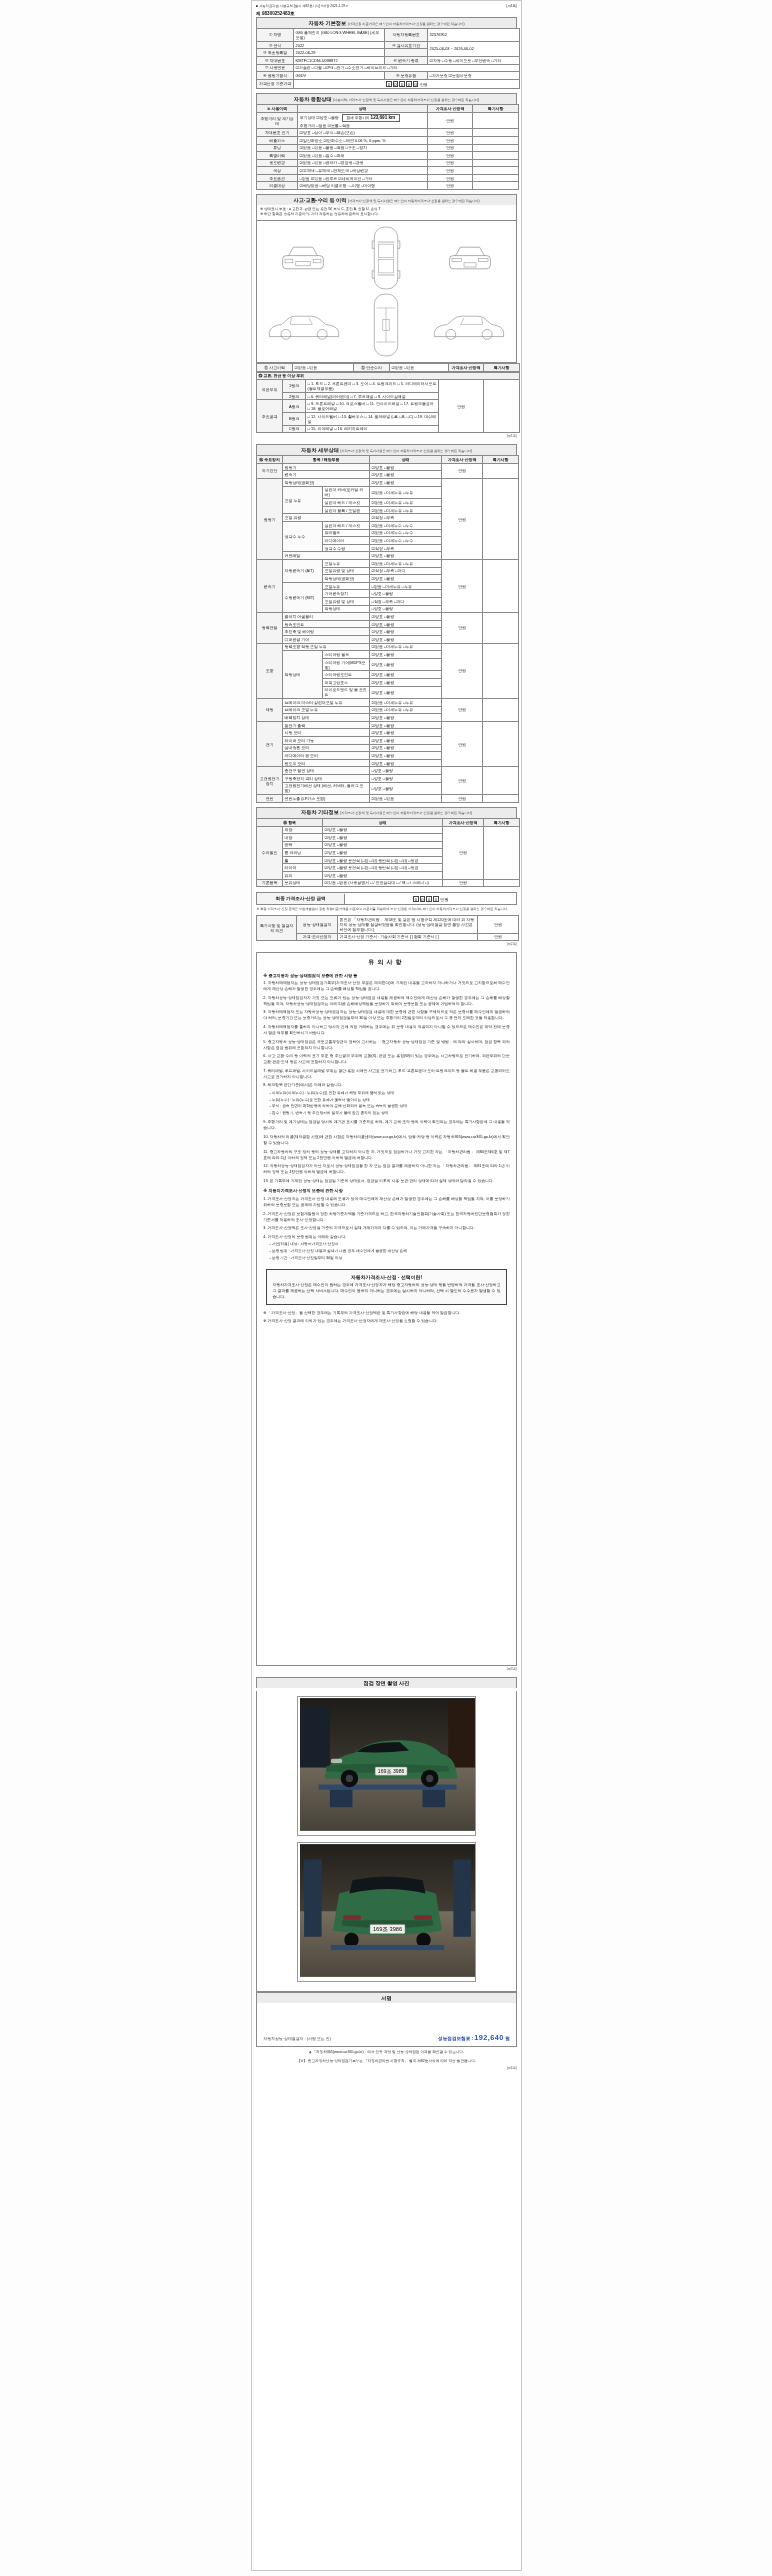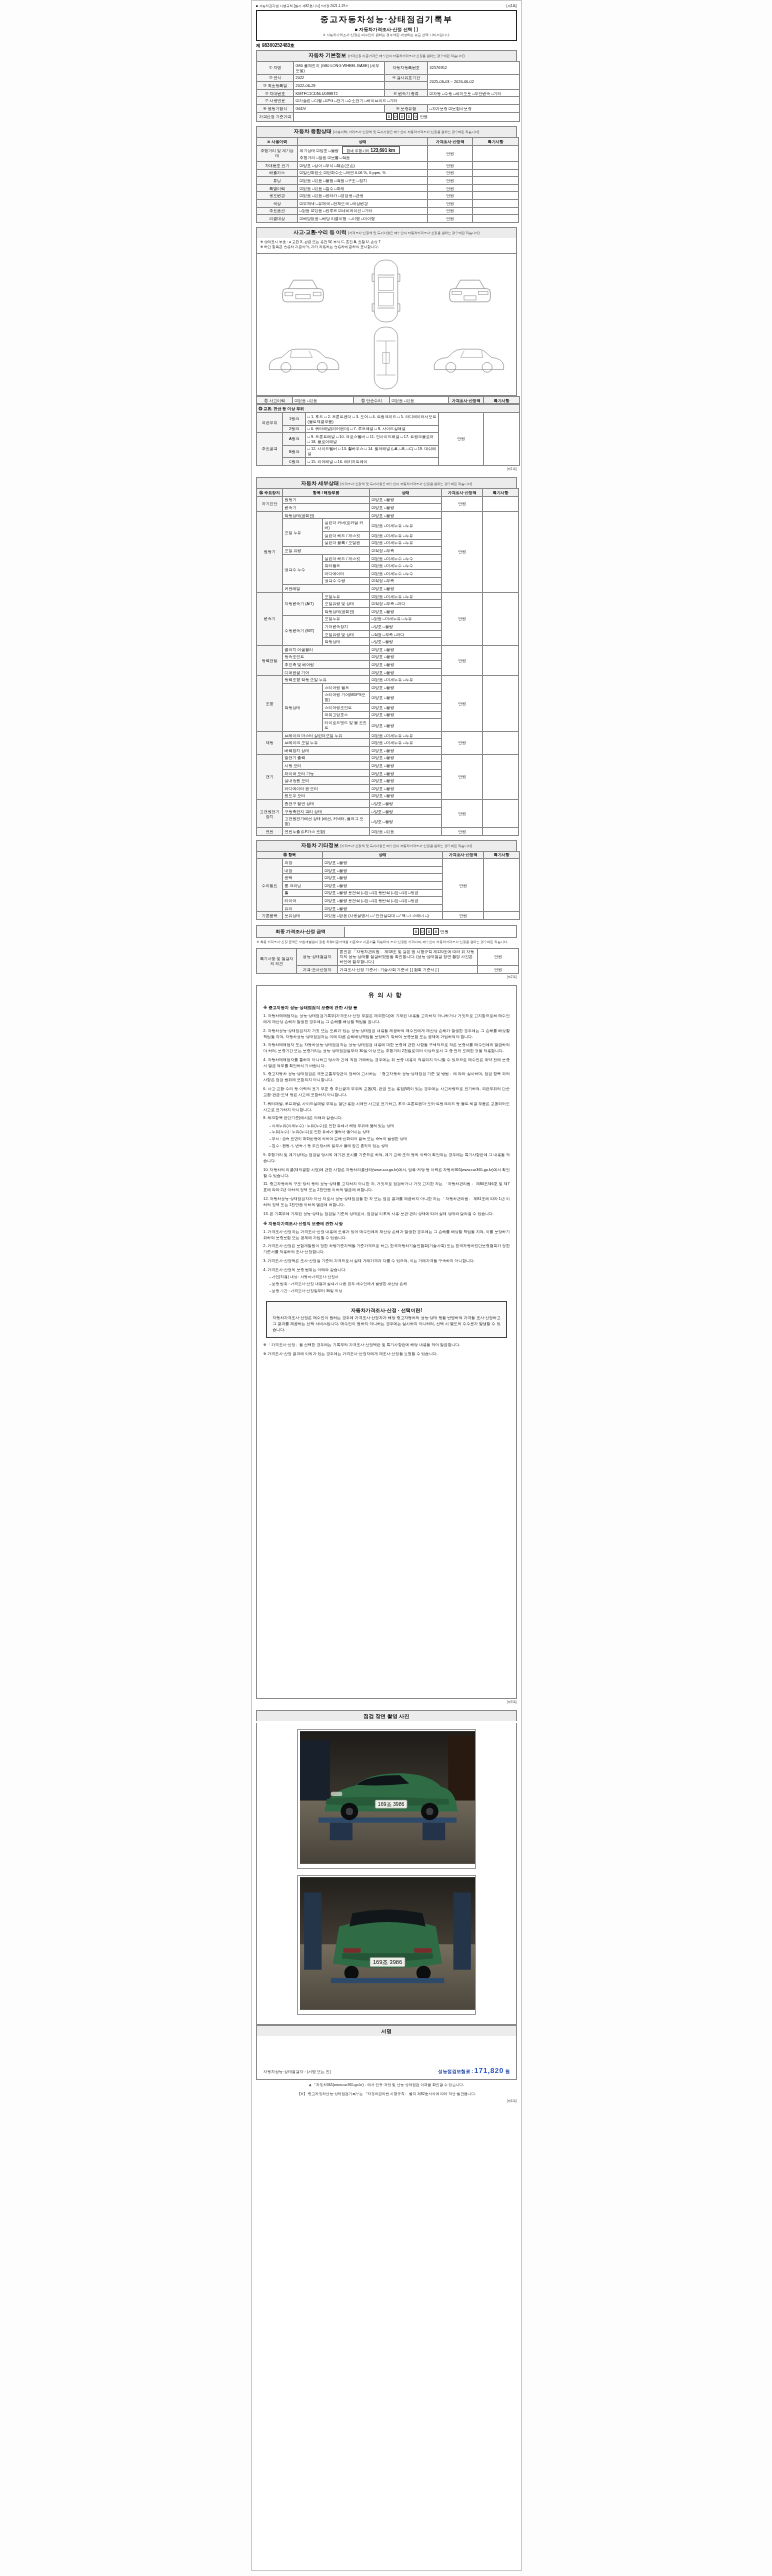--- a/index.html
+++ b/index.html
@@ -57,25 +57,20 @@
 </head>
 <body>
 
 <div class="doc">
 
   <div class="lawline">
     <span>■ 자동차관리법 시행규칙 [별지 제82호서식] &lt;개정 2021.1.19.&gt;</span>
     <span>(제1쪽)</span>
   </div>
 
-  <div class="titlebox">
-    <div class="title">중고자동차성능·상태점검기록부</div>
-    <div class="tsub">■ 자동차가격조사·산정 선택 (    )</div>
-    <div class="tnote">※ 자동차가격조사·산정은 매수인이 원하는 경우에만 제공하는 유료 선택 서비스입니다.</div>
-  </div>
 
   <div class="docno">제 98300252483호</div>
 
   <div class="secbar">
     <span>자동차 기본정보</span>
     <span class="secnote">(가격산정 기준가격은 매수인이 자동차가격조사·산정을 원하는 경우에만 적습니다)</span>
   </div>
   <table class="f">
     <colgroup>
         <col style="width:37px">
@@ -738,21 +733,21 @@
     </div>
   </div>
 
   <div class="secbar">
     <span>서명</span>
   </div>
   <div class="signbox">
     <div class="sigline">자동차성능·상태점검자 :                              (서명 또는 인)</div>
     <div class="insurance">
       <span>성능점검보험료 :</span>
-      <b>171,820</b>
+      <b>192,640</b>
       <span>원</span>
     </div>
   </div>
 
   <div class="footline">♣ 「자동차365(www.car365.go.kr)」에서 압류·저당 및 성능·상태점검 이력을 확인할 수 있습니다.</div>
   <div class="footline">【Ⅴ】 중고자동차성능·상태점검기록부는 「자동차관리법 시행규칙」 별지 제82호서식에 따라 작성·발급됩니다.</div>
   <div class="pgmark">(제4쪽)</div>
 
 </div>
 

